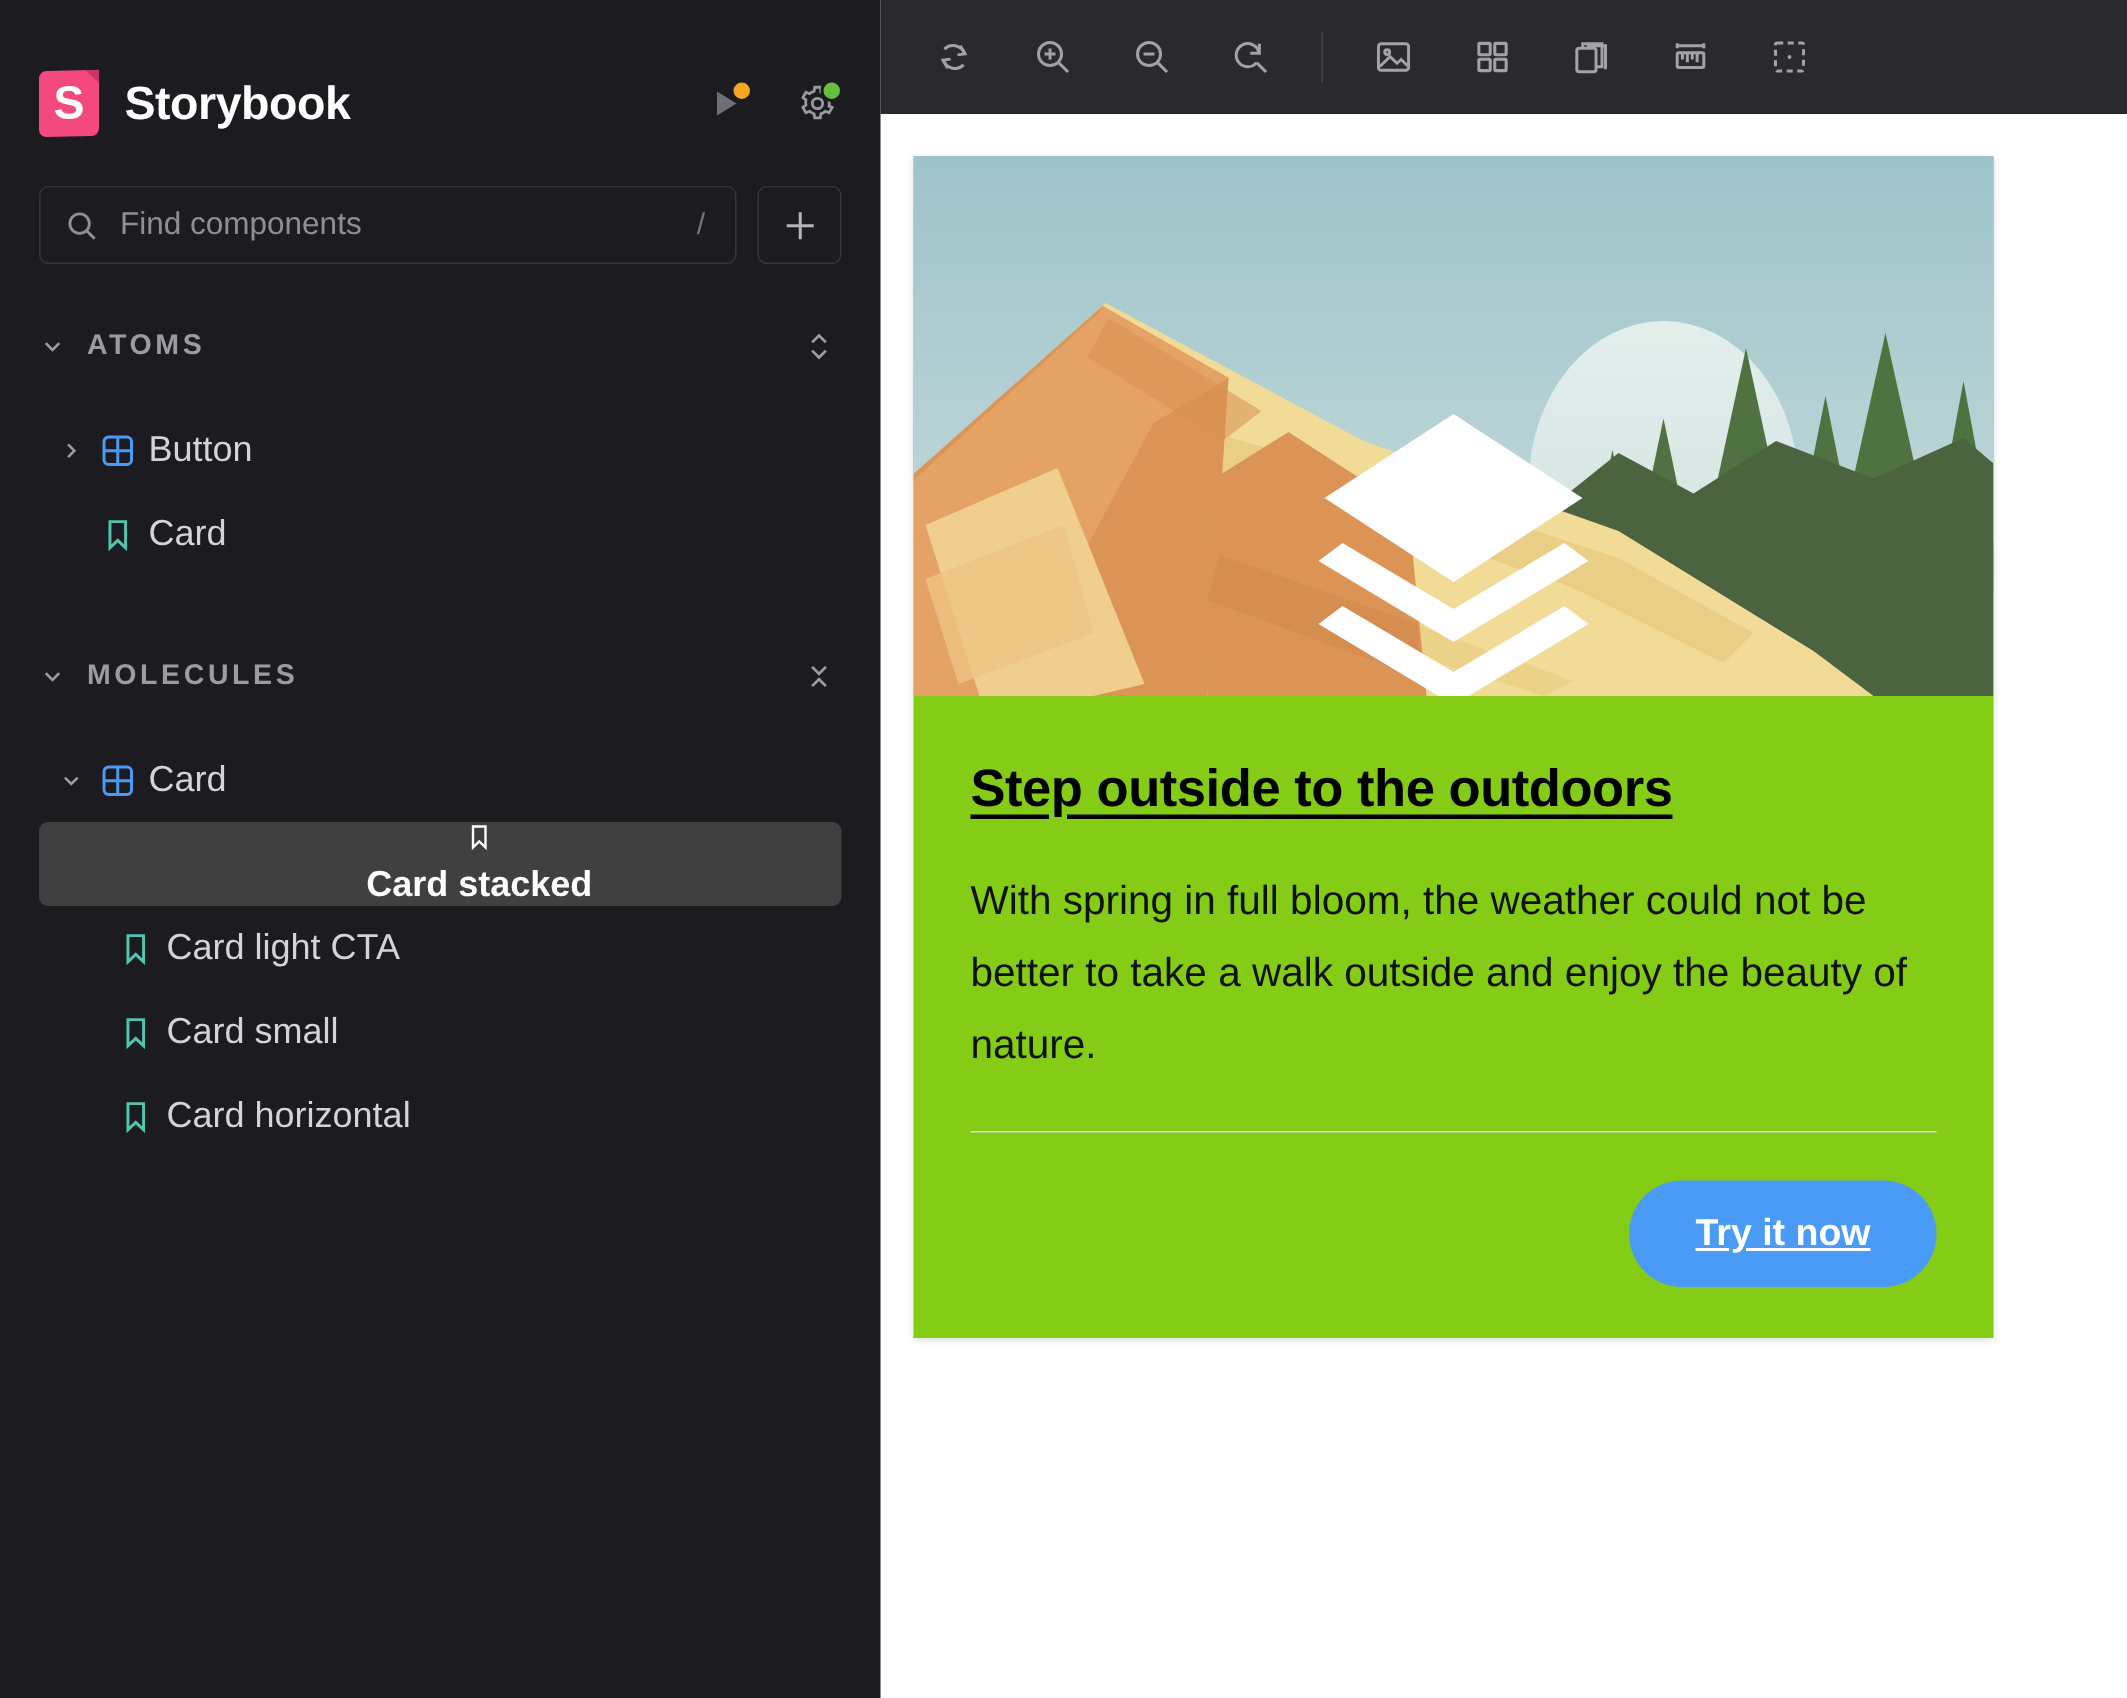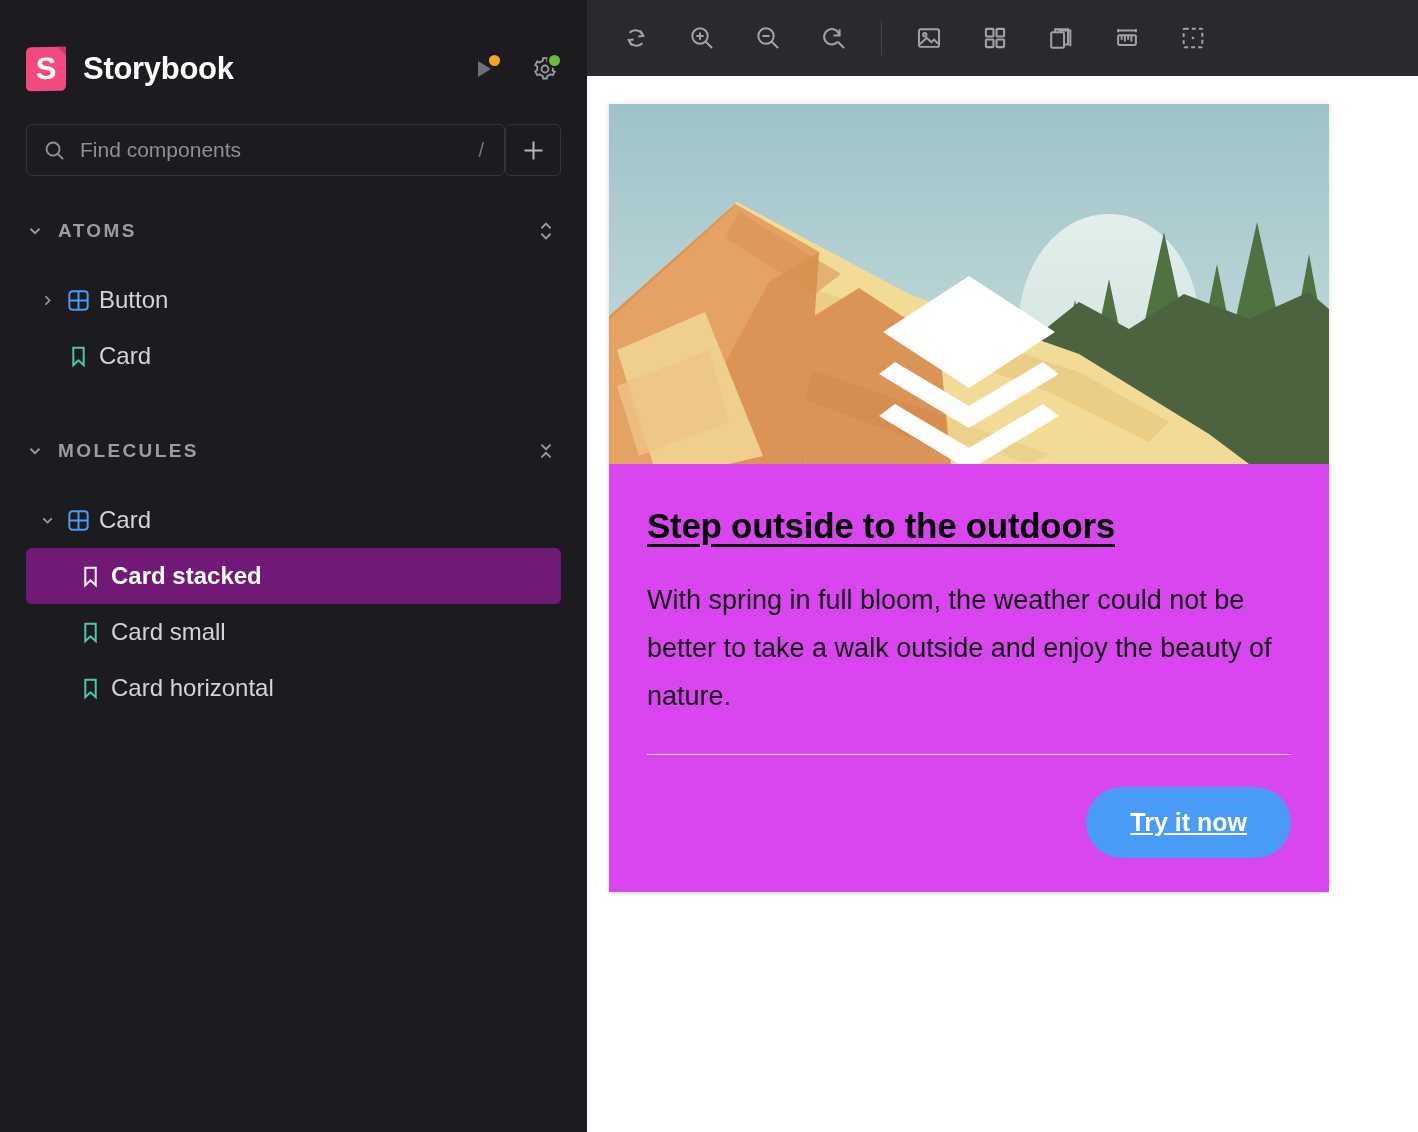--- a/index.html
+++ b/index.html
@@ -53,21 +53,21 @@
     cursor: pointer;
   }
   .badge {
     position: absolute; width: 15px; height: 15px; border-radius: 50%;
     top: 0px; right: -1px; border: 2px solid #1c1c20;
   }
   .badge.orange { background: #f5a623; }
   .badge.green  { background: #66bf3c; }
 
   
-  .sb-search-row { display: flex; align-items: center; margin-top: 4px; justify-content: flex-end; }
+  .sb-search-row { display: flex; align-items: center; gap: 14px; margin-top: 4px; justify-content: flex-end; }
   .search-box {
     flex: 1; height: 52px;
     border: 1px solid #34343a; border-radius: 6px;
     background: #1c1c20;
     display: flex; align-items: center; gap: 14px;
     padding: 0 16px;
   }
   .search-ph { color: #8e8e96; font-size: 21px; flex: 1; }
   .search-slash { color: #74747d; font-size: 20px; padding-right: 4px; }
   .add-btn {
@@ -87,21 +87,21 @@
   }
   .group-spacer { flex: 1; }
   .tree-row {
     display: flex; align-items: center; gap: 8px;
     height: 56px; cursor: pointer; border-radius: 6px;
     padding-left: 10px;
   }
   .tree-row .lbl { color: #d3d3d8; font-size: 24px; }
   .tree-row.indent1 { padding-left: 10px; }
   .tree-row.indent2 { padding-left: 52px; }
-  .tree-row.selected { background: #701a75; }
+  .tree-row.selected { background: #404040; flex-direction: column; }
   .tree-row.selected .lbl { color: #ffffff; font-weight: bold; }
   .chev { width: 22px; display: flex; align-items: center; justify-content: center; }
   .chev.hidden { visibility: hidden; }
   .mol-gap { height: 44px; }
   .atoms-gap { height: 18px; }
 
   
   .preview { flex: 1; height: 1132px; background: #ffffff; display: flex; flex-direction: column; }
   .toolbar {
     height: 76px; background: #2a2a2e;
@@ -111,21 +111,21 @@
   .tb-btn {
     width: 66px; height: 76px;
     display: flex; align-items: center; justify-content: center;
     cursor: pointer;
   }
   .tb-sep { width: 1px; height: 34px; background: #45454b; margin: 0 14px; }
   .canvas { flex: 1; background: #ffffff; padding: 28px 0 0 22px; }
 
   
   .card {
-    width: 720px; background: #d946ef;
+    width: 720px; background: #84cc16;
     box-shadow: 0 1px 5px rgba(0,0,0,0.16);
     overflow: hidden;
   }
   .card-media { width: 720px; height: 360px; position: relative; overflow: hidden; }
   .card-body { padding: 42px 38px 34px 38px; }
   .card-title {
     font-size: 35px; font-weight: bold; color: #000;
     text-decoration: underline; text-underline-offset: 6px;
     letter-spacing: -0.3px;
   }
@@ -256,20 +256,26 @@
         <span class="lbl">Card</span>
       </div>
 
       <div class="tree-row indent2 selected">
         <svg width="25" height="25" viewBox="0 0 24 24" fill="none" stroke="#ffffff" stroke-width="1.9">
           <path d="M7 3.6 H17 V20.4 L12 15.6 L7 20.4 Z"></path>
         </svg>
         <span class="lbl">Card stacked</span>
       </div>
 
+      <div class="tree-row indent2">
+        <svg width="25" height="25" viewBox="0 0 24 24" fill="none" stroke="#52c4ae" stroke-width="1.9">
+          <path d="M7 3.6 H17 V20.4 L12 15.6 L7 20.4 Z"></path>
+        </svg>
+        <span class="lbl">Card light CTA</span>
+      </div>
 
       <div class="tree-row indent2">
         <svg width="25" height="25" viewBox="0 0 24 24" fill="none" stroke="#52c4ae" stroke-width="1.9">
           <path d="M7 3.6 H17 V20.4 L12 15.6 L7 20.4 Z"></path>
         </svg>
         <span class="lbl">Card small</span>
       </div>
 
 
       <div class="tree-row indent2">

